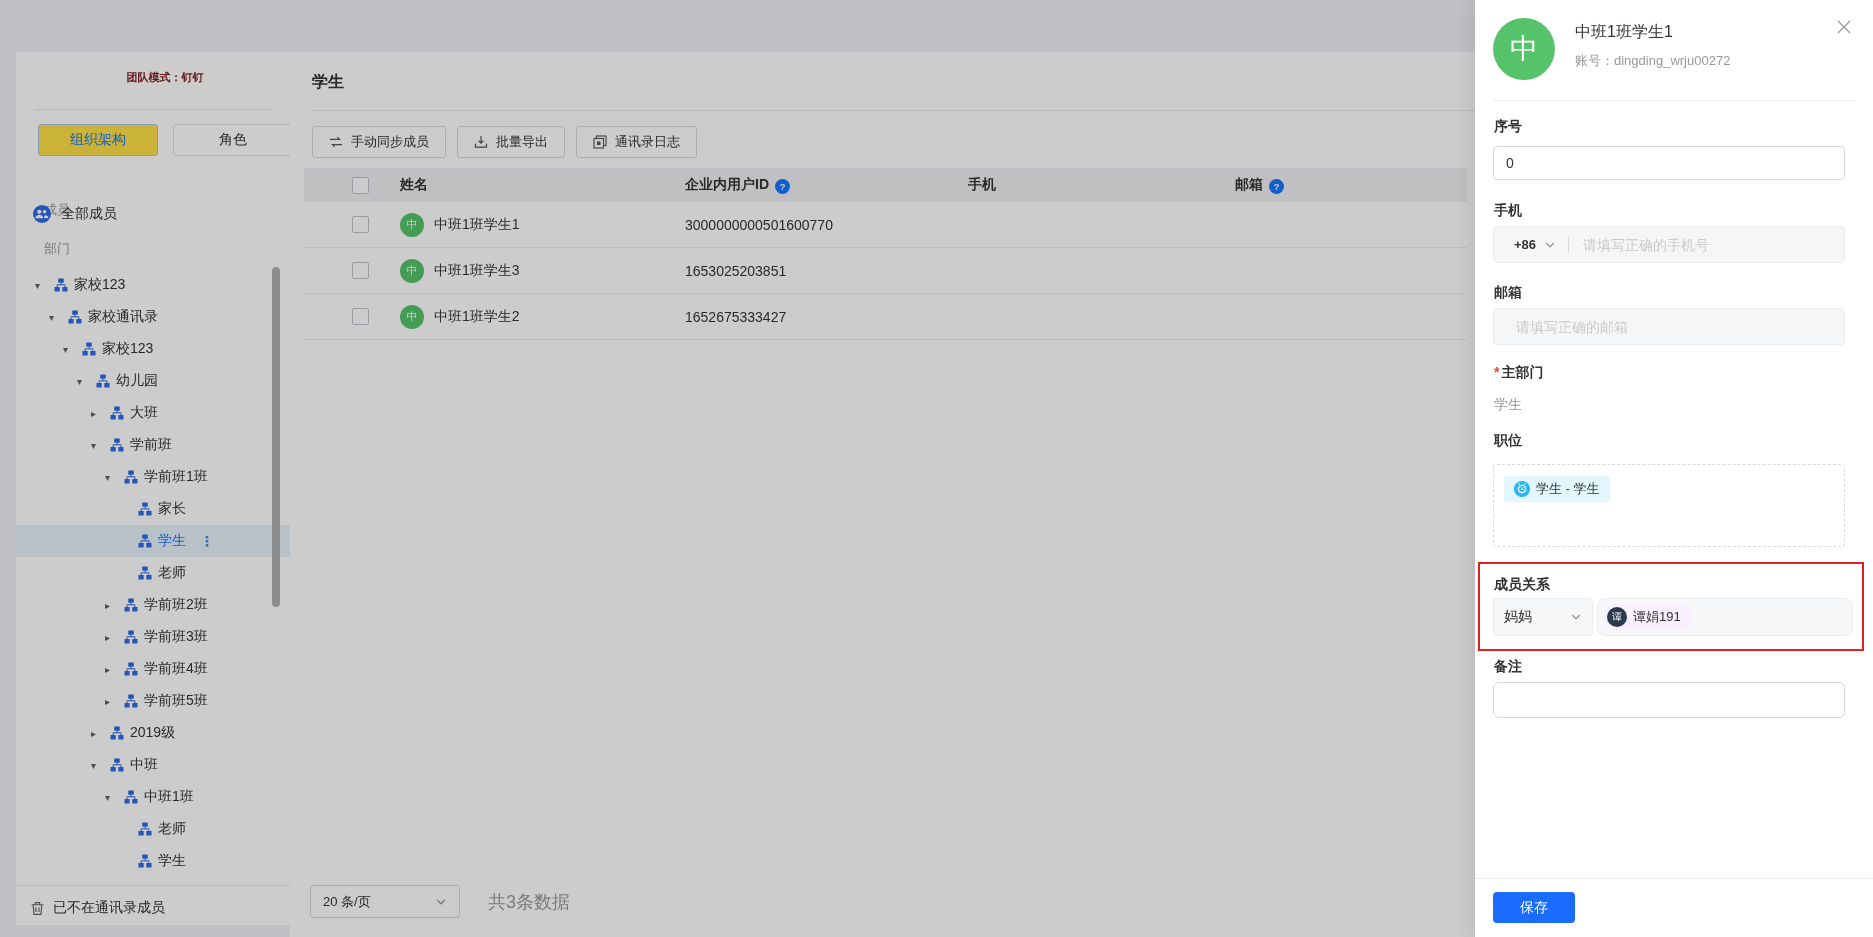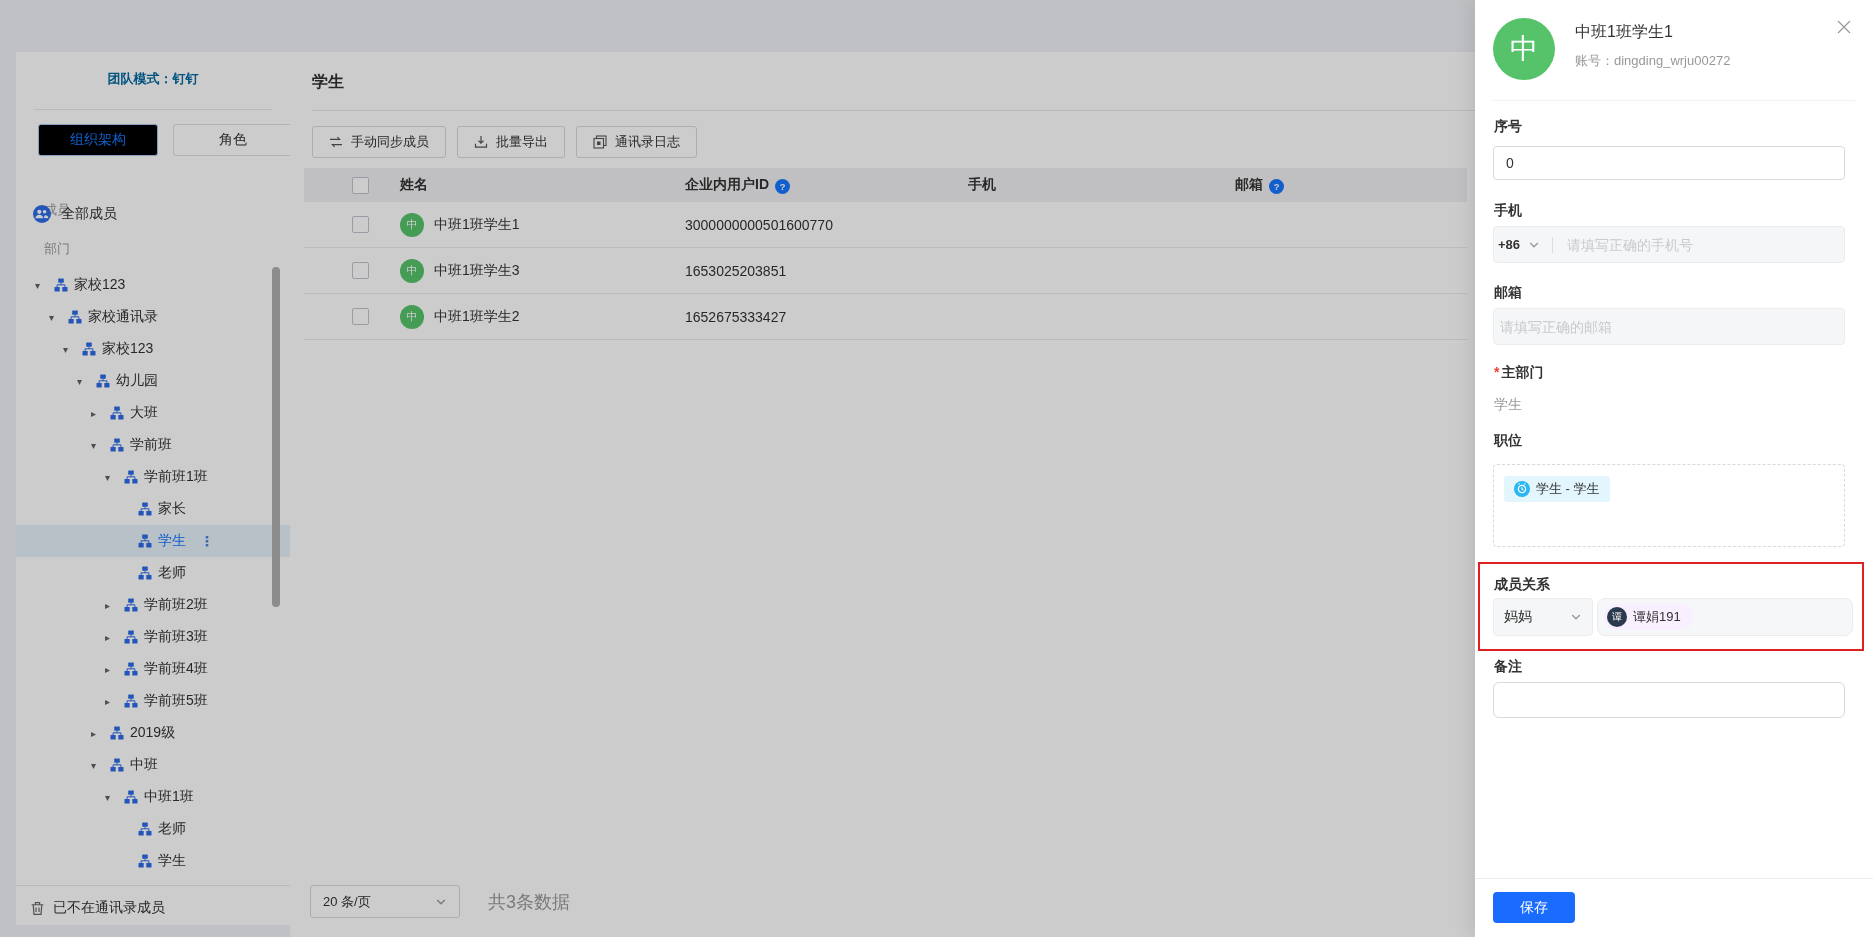--- a/index.html
+++ b/index.html
@@ -10,25 +10,25 @@
   .topbar{position:absolute;left:0;top:0;width:1873px;height:52px;background:#fff;border-bottom:1px solid #e6e6e6;z-index:1;}
   .back-wrap{position:absolute;left:40px;top:0;height:52px;display:flex;align-items:center;gap:10px;cursor:pointer;}
   .back-ic{width:13px;height:13px;color:#1677ff;}
   .back-label{font-size:16px;color:#333;}
   .tabs{position:absolute;left:681px;top:0;height:52px;display:flex;gap:48px;}
   .tab{line-height:48px;font-size:16px;color:#333;padding:0 12px;border-bottom:3px solid transparent;cursor:pointer;}
   .tab.active{color:#1677ff;border-bottom-color:#1677ff;}
 
   
   .sidebar{position:absolute;left:16px;top:52px;width:274px;height:873px;background:#fff;border-right:1px solid #e4e4e4;z-index:1;}
-  .team-mode{position:absolute;left:0;top:18px;width:100%;text-align:center;font-size:13px;font-weight:700;color:#0369a1;}
+  .team-mode{position:absolute;left:12px;top:18px;width:100%;text-align:center;font-size:11px;font-weight:700;color:#7f1d1d;}
   .side-div{position:absolute;left:18px;right:18px;top:57px;height:1px;background:#e8e8e8;}
   .toggle{position:absolute;left:22px;top:72px;display:flex;gap:15px;}
   .toggle-btn{width:120px;height:32px;display:flex;align-items:center;justify-content:center;font-size:14px;border:1px solid #dcdfe6;border-radius:3px;background:#fff;color:#333;cursor:pointer;box-sizing:border-box;}
-  .toggle-btn.active{background:#000000;border-color:#a8c7f2;color:#1677ff;}
+  .toggle-btn.active{background:#fde047;border-color:#a8c7f2;color:#1677ff;}
   .section-label{position:absolute;left:28px;font-size:13px;color:#999;}
   .all-members{position:absolute;left:0;top:146px;width:100%;height:32px;display:flex;align-items:center;padding-left:17px;box-sizing:border-box;gap:10px;cursor:pointer;}
   .people-ic{width:18px;height:18px;}
   .all-members-label{font-size:14px;color:#333;}
   .dept-tree{position:absolute;left:0;top:217px;width:100%;}
   .tree-row{display:flex;align-items:center;height:32px;font-size:14px;color:#333;cursor:pointer;box-sizing:border-box;}
   .tree-row.selected{background:#e7f1fb;color:#1677ff;}
   .tree-row.selected .tree-label{color:#1677ff;}
   .arrow{width:16px;flex:0 0 16px;font-size:10px;color:#606266;text-align:left;margin-right:3px;}
   .dept-ic{width:14px;height:14px;flex:0 0 14px;color:#2e6be6;margin-right:6px;}
@@ -71,21 +71,21 @@
   .drawer{position:absolute;left:1475px;top:0;width:398px;height:937px;background:#fff;z-index:60;box-shadow:-6px 0 16px rgba(0,0,0,0.08);}
   .close-ic{position:absolute;right:22px;top:20px;width:14px;height:14px;color:#999;cursor:pointer;}
   .d-avatar{position:absolute;left:18px;top:18px;width:62px;height:62px;font-size:28px;}
   .d-name{position:absolute;left:100px;top:22px;font-size:16px;color:#333;}
   .d-account{position:absolute;left:100px;top:52px;font-size:13px;color:#999;}
   .d-head-div{position:absolute;left:18px;right:18px;top:100px;height:1px;background:#f0f0f0;}
   .f-label{position:absolute;left:19px;font-size:14px;font-weight:700;color:#333;}
   .req{color:#f04134;margin-right:2px;}
   .text-input{position:absolute;left:18px;width:352px;height:34px;border:1px solid #d9d9d9;border-radius:4px;box-sizing:border-box;padding:0 12px;font-size:14px;color:#333;font-family:inherit;background:#fff;}
   .text-input::placeholder{color:#c8cacc;}
-  .gray-field{position:absolute;left:18px;width:352px;height:37px;background:#f5f6f7;border:1px solid #ececec;border-radius:4px;box-sizing:border-box;display:flex;align-items:center;padding:0 4px;}
+  .gray-field{position:absolute;left:18px;width:352px;height:37px;background:#f5f6f7;border:1px solid #ececec;border-radius:4px;box-sizing:border-box;display:flex;align-items:center;padding:0 20px;}
   .cc{font-size:13px;font-weight:700;color:#333;margin-right:8px;}
   .vdiv{width:1px;height:16px;background:#ddd;margin:0 12px;}
   .ghost-input{border:none;background:transparent;outline:none;flex:1;font-size:14px;font-family:inherit;color:#333;}
   .ghost-input::placeholder{color:#c8cacc;}
   .dept-value{position:absolute;left:19px;font-size:14px;color:#999;}
   .pos-box{position:absolute;left:18px;top:464px;width:352px;height:83px;border:1px dashed #d9d9d9;border-radius:4px;box-sizing:border-box;padding:11px 10px;}
   .pos-chip{display:inline-flex;align-items:center;gap:6px;height:26px;padding:0 10px;background:#e3f6fd;border-radius:3px;font-size:13px;color:#333;}
   .badge-ic{width:16px;height:16px;}
   .annotation{position:absolute;left:3px;top:562px;width:386px;height:89px;border:2px solid #e02020;box-sizing:border-box;pointer-events:none;z-index:5;}
   .rel-select{position:absolute;left:18px;top:598px;width:100px;height:38px;background:#f5f6f7;border:1px solid #ececec;border-radius:4px;box-sizing:border-box;display:flex;align-items:center;justify-content:space-between;padding:0 10px;font-size:14px;color:#333;cursor:pointer;}

